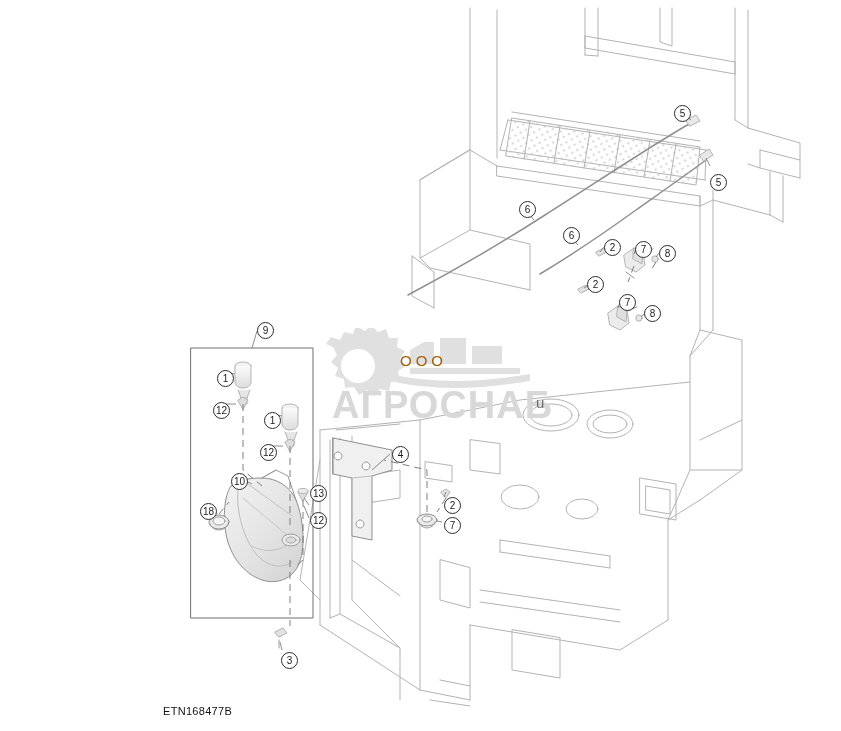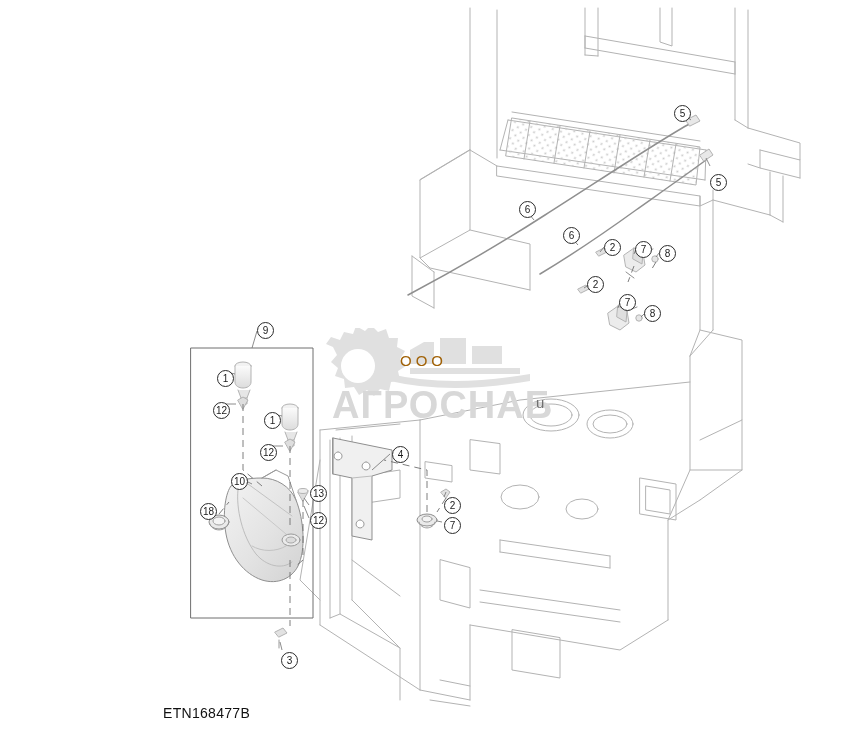--- a/index.html
+++ b/index.html
@@ -35,21 +35,21 @@
     font-size: 10px;
     line-height: 15px;
     text-align: center;
     font-family: "Liberation Sans", sans-serif;
     box-sizing: border-box;
   }
   #part-code {
     position: absolute;
     left: 163px;
     top: 705px;
-    font-size: 14px;
+    font-size: 11px;
     color: #111111;
     letter-spacing: 0.3px;
   }
   #watermark {
     position: absolute;
     left: 290px;
     top: 328px;
     width: 280px;
     height: 105px;
     pointer-events: none;

